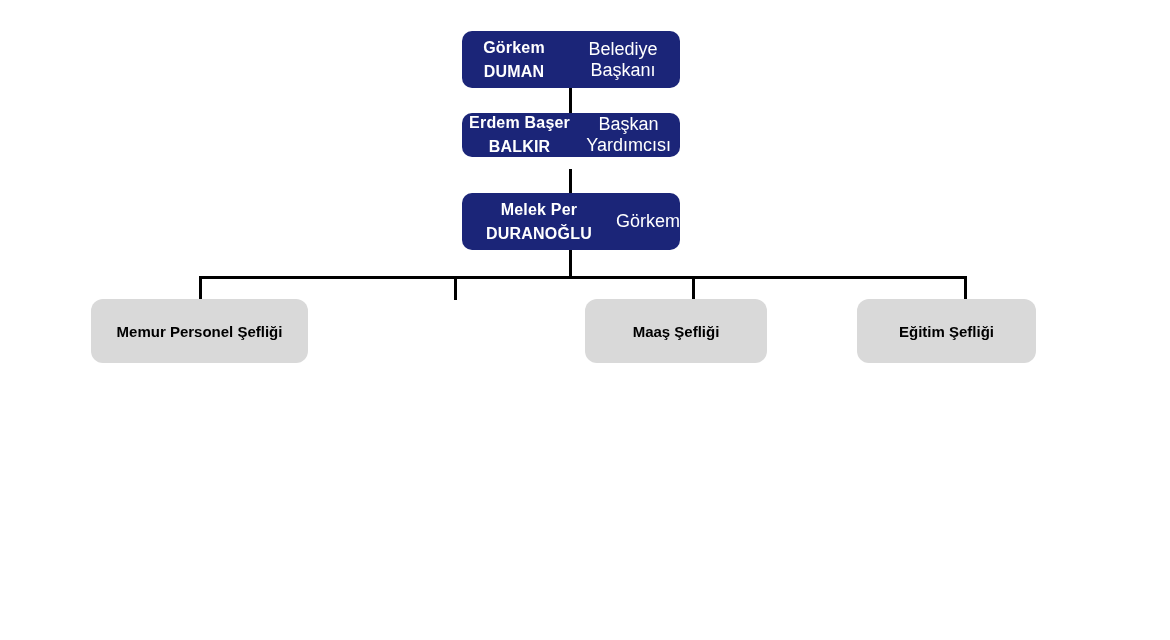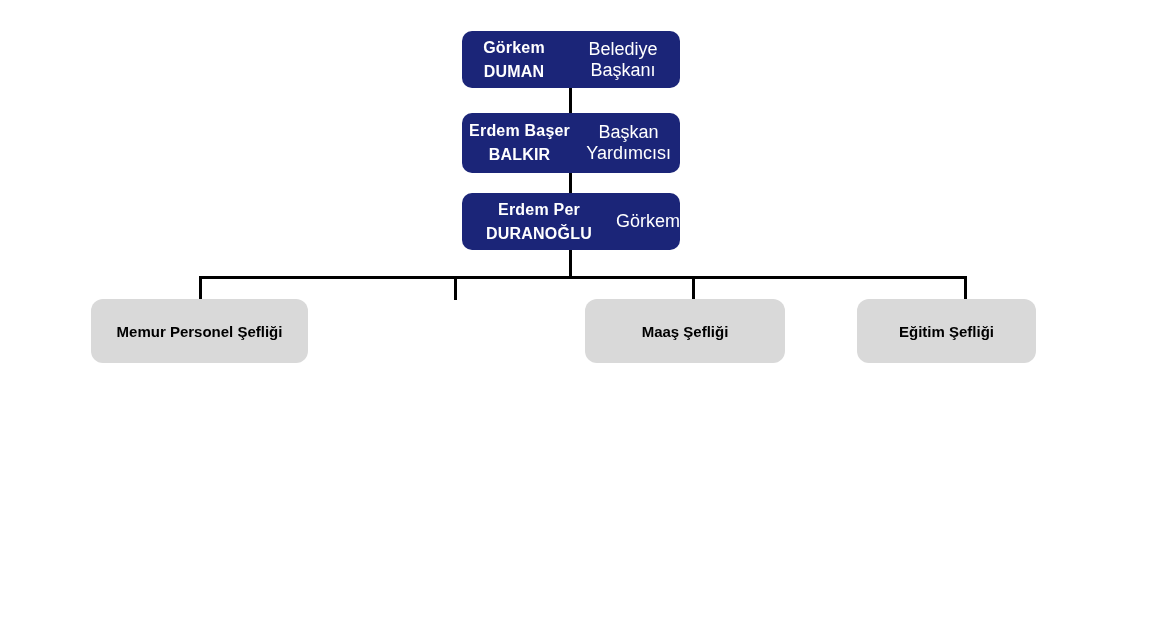--- a/index.html
+++ b/index.html
@@ -73,45 +73,45 @@
   
   #rail { left: 199px; top: 276px; width: 768px; height: 3px; }
   
   .v-drop { width: 3px; top: 276px; height: 24px; }
   #drop-1 { left: 199px; }
   #drop-2 { left: 454px; }
   #drop-3 { left: 692px; }
   #drop-4 { left: 964px; }
   
   #exec-0 { left: 462px; top: 31px; }
-  #exec-1 { left: 462px; top: 113px; height: 60px; }
+  #exec-1 { left: 462px; top: 113px; height: 44px; }
   #exec-2 { left: 462px; top: 193px; }
   
   #unit-0 { left: 91px;  width: 217px; }
   #unit-1 { left: 346px; width: 218px; }
-  #unit-2 { left: 585px; width: 200px; }
+  #unit-2 { left: 585px; width: 182px; }
   #unit-3 { left: 857px; width: 179px; }
 </style>
 </head>
 <body>
 
 <div id="canvas">
 
   <div class="exec-node" id="exec-0">
     <div class="exec-name">Görkem DUMAN</div>
     <div class="exec-title">Belediye Başkanı</div>
   </div>
 
   <div class="exec-node" id="exec-1">
     <div class="exec-name">Erdem Başer BALKIR</div>
     <div class="exec-title">Başkan Yardımcısı</div>
   </div>
 
   <div class="exec-node" id="exec-2">
-    <div class="exec-name">Erdem Per DURANOĞLU</div>
+    <div class="exec-name">Melek Per DURANOĞLU</div>
     <div class="exec-title">Görkem</div>
   </div>
 
   <div class="connector v-stem" id="stem-1"></div>
   <div class="connector v-stem" id="stem-2"></div>
   <div class="connector v-stem" id="stem-3"></div>
   <div class="connector" id="rail"></div>
   <div class="connector v-drop" id="drop-1"></div>
   <div class="connector v-drop" id="drop-2"></div>
   <div class="connector v-drop" id="drop-3"></div>

